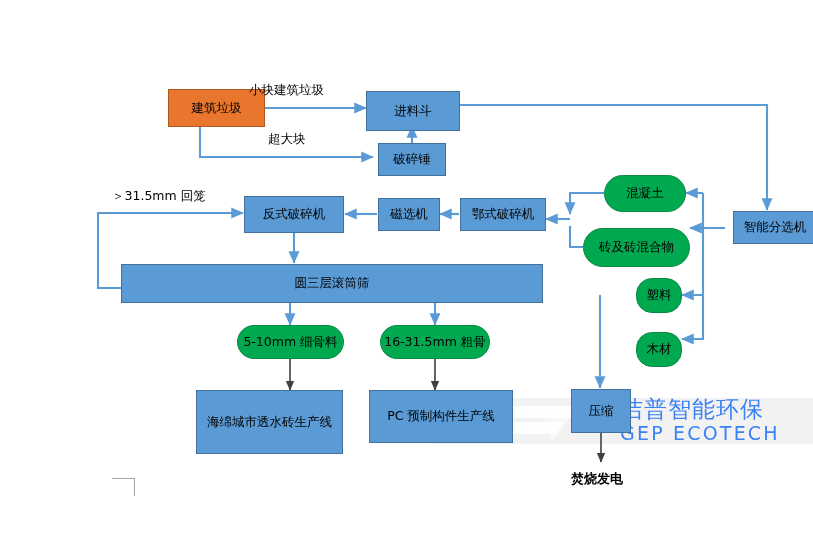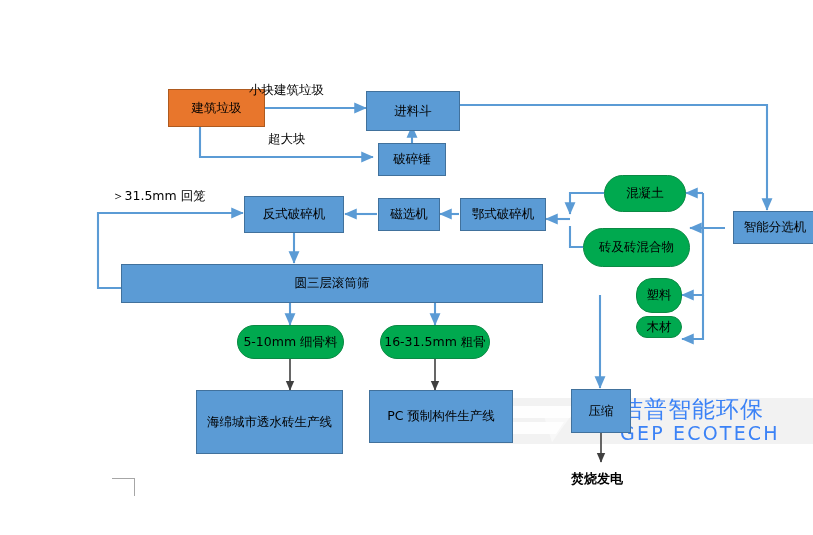--- a/index.html
+++ b/index.html
@@ -236,21 +236,21 @@
   </div>
 
   <div class="node pill" style="left:583px; top:228px; width:107px; height:39px;">
     <span>砖及砖混合物</span>
   </div>
 
   <div class="node pill small-r" style="left:636px; top:278px; width:46px; height:35px;">
     <span>塑料</span>
   </div>
 
-  <div class="node pill small-r" style="left:636px; top:316px; width:46px; height:22px;">
+  <div class="node pill small-r" style="left:636px; top:332px; width:46px; height:35px;">
     <span>木材</span>
   </div>
 
   <div class="node pill" style="left:237px; top:325px; width:107px; height:34px;">
     <span>5-10mm 细骨料</span>
   </div>
 
   <div class="node pill" style="left:380px; top:325px; width:110px; height:34px;">
     <span>16-31.5mm 粗骨</span>
   </div>

